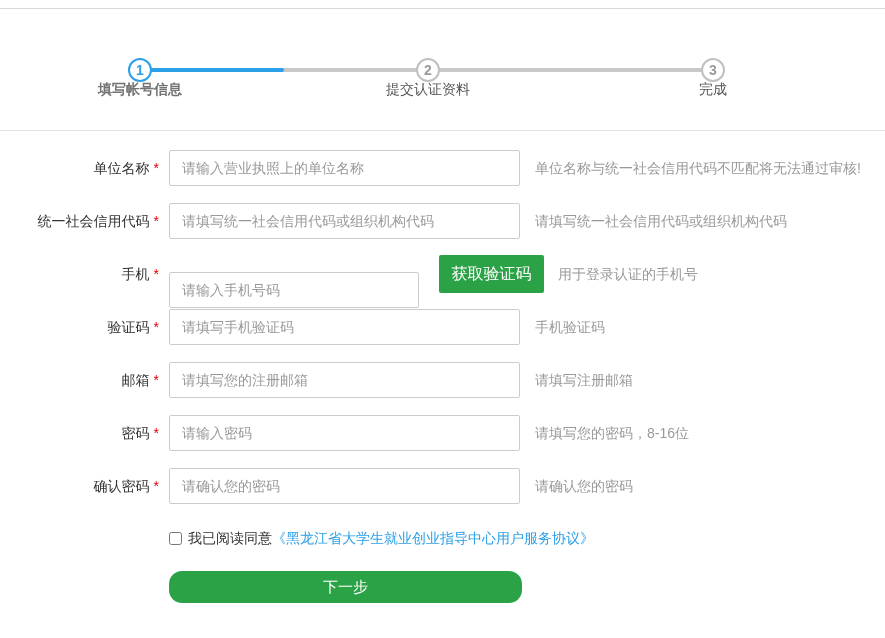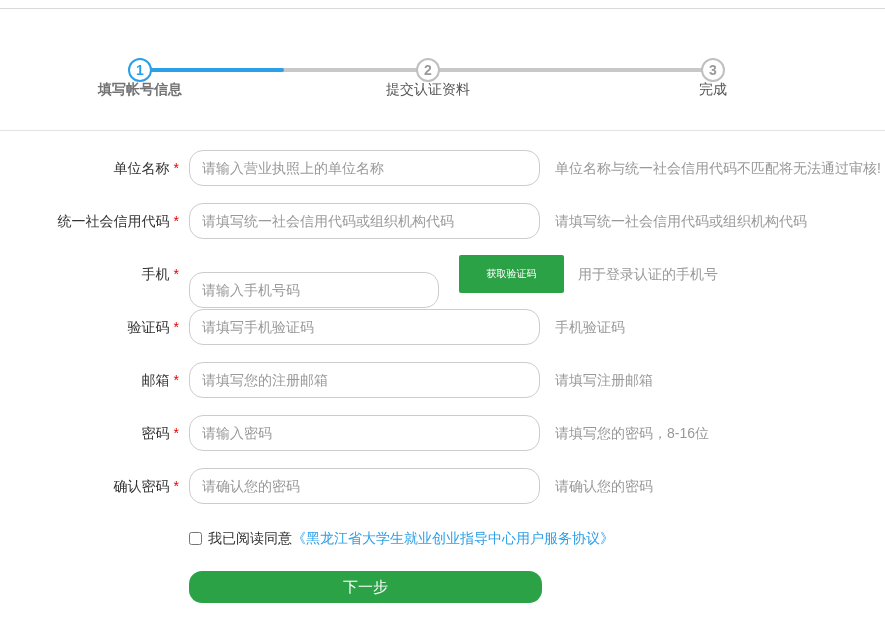--- a/index.html
+++ b/index.html
@@ -23,39 +23,39 @@
   .step-circle.active { border-color:#2b9fe8; color:#2b9fe8; }
   .step-label {
     position:absolute; top:72px; transform:translateX(-50%);
     font-size:14px; color:#555; white-space:nowrap;
   }
   .step-label.active { color:#737373; font-weight:bold; }
   .c1 { left:128px; } .c2 { left:416px; } .c3 { left:701px; }
   .l1 { left:140px; } .l2 { left:428px; } .l3 { left:713px; }
 
   
-  .form { position:absolute; top:150px; left:0; width:885px;padding-left:20px; }
+  .form { position:absolute; top:150px; left:0; width:885px; }
   .row { display:flex; align-items:flex-start; margin-bottom:17px; height:36px; }
   .lbl {
     width:159px; text-align:right; font-size:14px; color:#333;
     line-height:36px; white-space:nowrap; flex:none;
   }
   .req { color:#e60000; margin-left:4px; }
   .inp {
     flex:none; width:351px; height:36px; margin-left:10px;
-    border:1px solid #ccc; border-radius:14px; background:#fff;
+    border:1px solid #ccc; border-radius:2px; background:#fff;
     padding:0 12px; font-size:14px; color:#333; outline:none;
     font-family:"Liberation Sans","DejaVu Sans",sans-serif;
   }
   .inp::placeholder { color:#999; opacity:1; }
   .inp.narrow { width:250px;margin-top:16px; }
   .code-btn {
     flex:none; width:105px; height:38px; margin-left:20px; margin-top:-1px;
     background:#2ba245; color:#fff; border:none; border-radius:2px;
-    font-size:10px; cursor:pointer; font-family:inherit;
+    font-size:16px; cursor:pointer; font-family:inherit;
   }
   .hint { margin-left:15px; font-size:14px; color:#999; line-height:36px; white-space:nowrap; }
   .row-phone .hint { margin-left:14px; }
 
   
   .agree { display:flex; align-items:center; margin:27px 0 0 169px; height:15px; font-size:14px; color:#333; }
   .agree input[type=checkbox] { width:13px; height:13px; margin:0 6px 0 0; accent-color:#fff; }
   .agree-link { color:#2b9fe8; text-decoration:none; }
 
   

